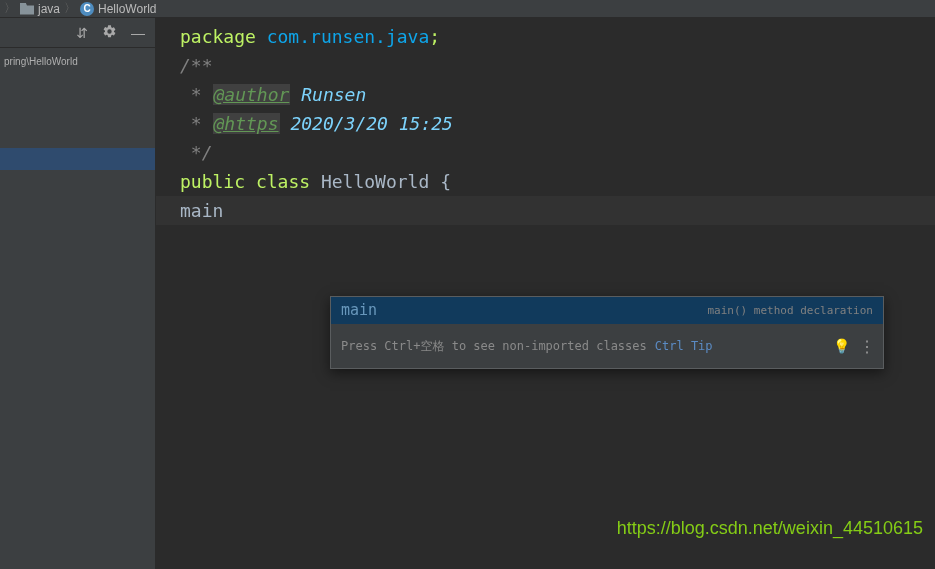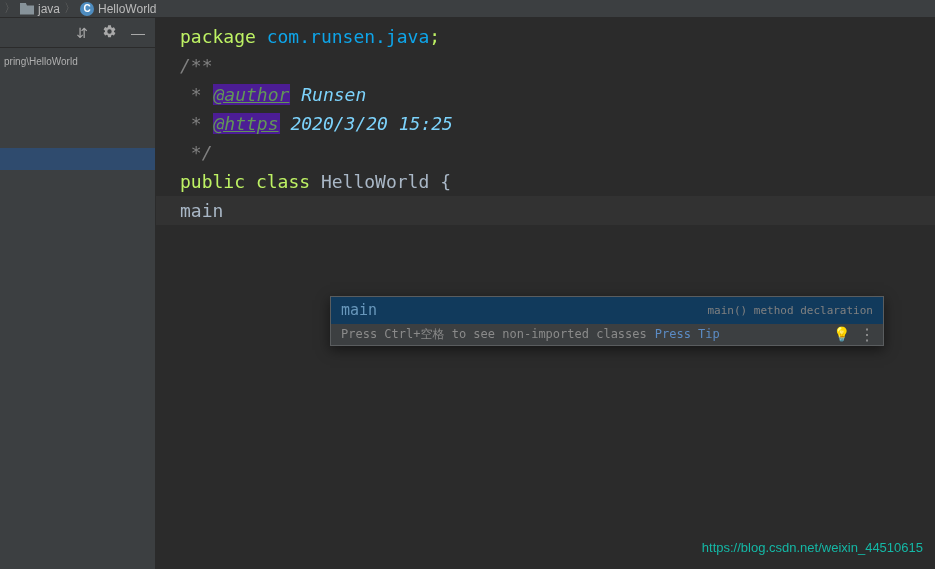--- a/index.html
+++ b/index.html
@@ -68,21 +68,21 @@
     .code-line { padding-left: 24px; white-space: pre; color:#a9b7c6; }
     .typed-line {
       background: #323232;
       padding-left: 24px;
       height: 29px;
       line-height: 29px;
     }
     .kw-orange { color:#bef264; }
     .pkg-text { color:#0ea5e9; }
     .comment { color:#808080; font-style: italic; }
-    .comment-at { color:#629755; font-style: italic; text-decoration: underline; background:#4c1d95; padding:0 1px;}
+    .comment-at { color:#629755; font-style: italic; text-decoration: underline; background:#404040; padding:0 1px;}
     .comment-val { color:#7dd3fc; font-style: italic; }
     .class-name { color:#a9b7c6; }
     .brace { color:#a9b7c6; }
     .typed { color:#a9b7c6; }
     .popup {
       position:absolute;
       left: 174px;
       top: 278px;
       width: 554px;
       background: #46484a;
@@ -96,38 +96,38 @@
       display:flex;
       align-items:center;
       justify-content:space-between;
       padding: 0 10px;
       font-family: "Consolas","Monaco",monospace;
     }
     .popup-left { color:#6897bb; }
     .popup-right { color:#808080; font-size:11px;}
     .popup-hint {
       background:#3c3f41;
-      height: 21px;
+      height: 44px;
       display:flex;
       align-items:center;
       padding: 0 10px;
       gap: 8px;
       font-size: 12px;
       color:#8a8a8a;
     }
     .next-tip { color:#5b8bc4; cursor:pointer; }
     .popup-hint .spacer { flex:1; }
     .bulb { color:#e8b64c; font-size:14px;}
     .dots { color:#9a9a9a; font-size:16px; letter-spacing:-2px; cursor:pointer;}
     .watermark {
       position:absolute;
-      bottom: 14px;
+      bottom: 30px;
       right: 12px;
-      color:#14b8a6;
-      font-size: 13px;
+      color:#84cc16;
+      font-size: 18px;
       font-family: Arial,sans-serif;
     }
   </style>
 </head>
 <body>
 
 <div class="breadcrumb-bar">
   <span class="sep">〉</span>
   <span class="folder-icon"></span>
   <span>java</span>
@@ -162,21 +162,21 @@
     <div class="code-line"><span class="kw-orange">public</span><span> </span><span class="kw-orange">class</span><span> </span><span class="class-name">HelloWorld</span><span> </span><span class="brace">{</span></div>
     <div class="typed-line"><span class="typed">main</span></div>
 
     <div class="popup">
       <div class="popup-row">
         <span class="popup-left">main</span>
         <span class="popup-right">main() method declaration</span>
       </div>
       <div class="popup-hint">
         <span>Press Ctrl+空格 to see non-imported classes</span>
-        <span class="next-tip">Press Tip</span>
+        <span class="next-tip">Ctrl Tip</span>
         <span class="spacer"></span>
         <span class="bulb">💡</span>
         <span class="dots">⋮</span>
       </div>
     </div>
   </div>
 </div>
 
 <div class="watermark">https://blog.csdn.net/weixin_44510615</div>
 

